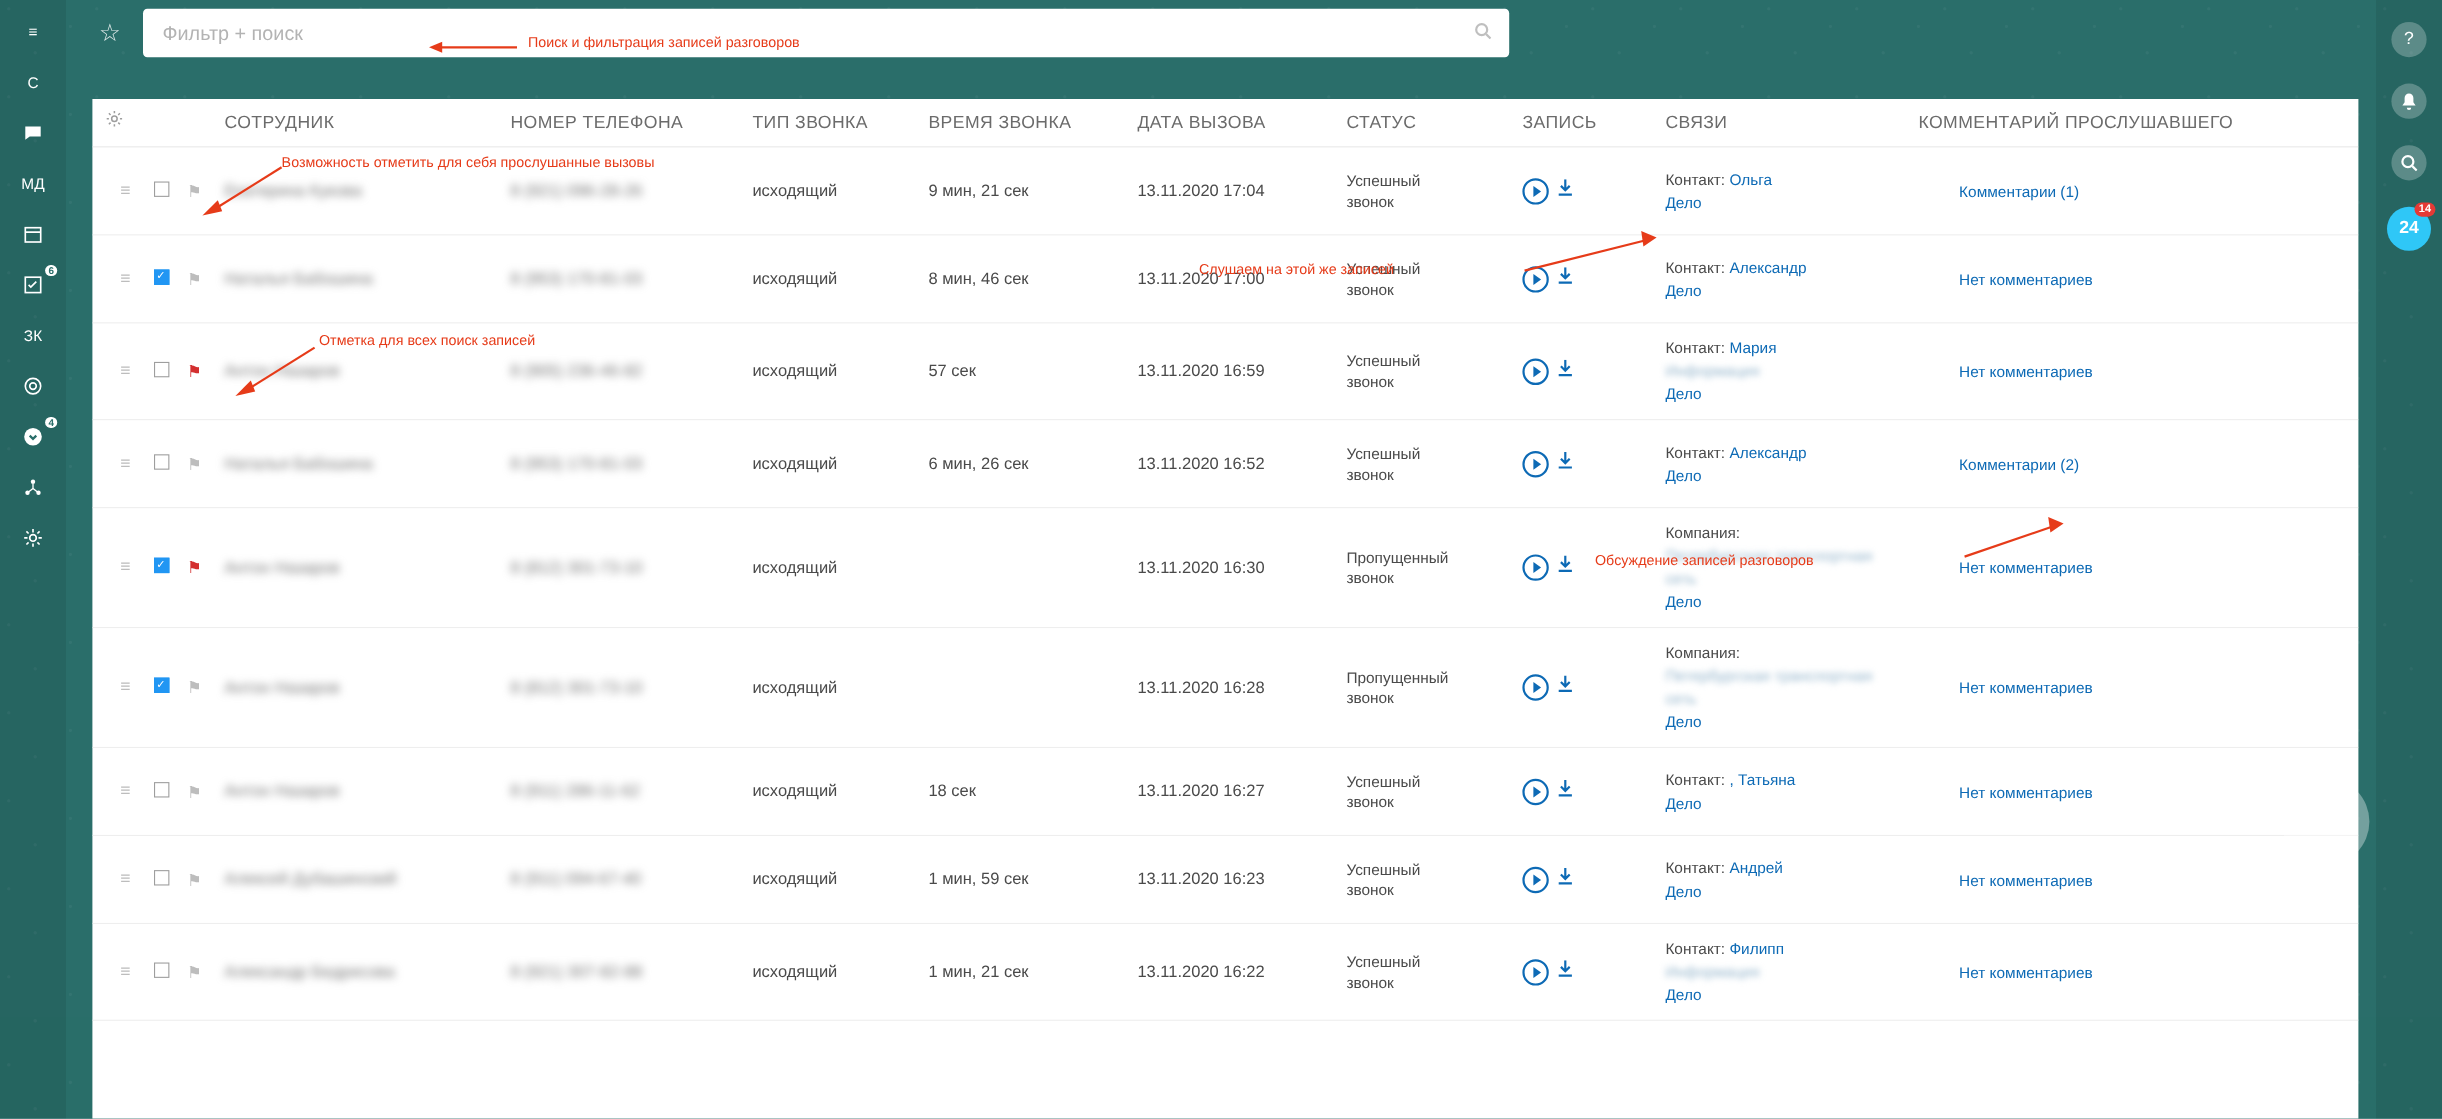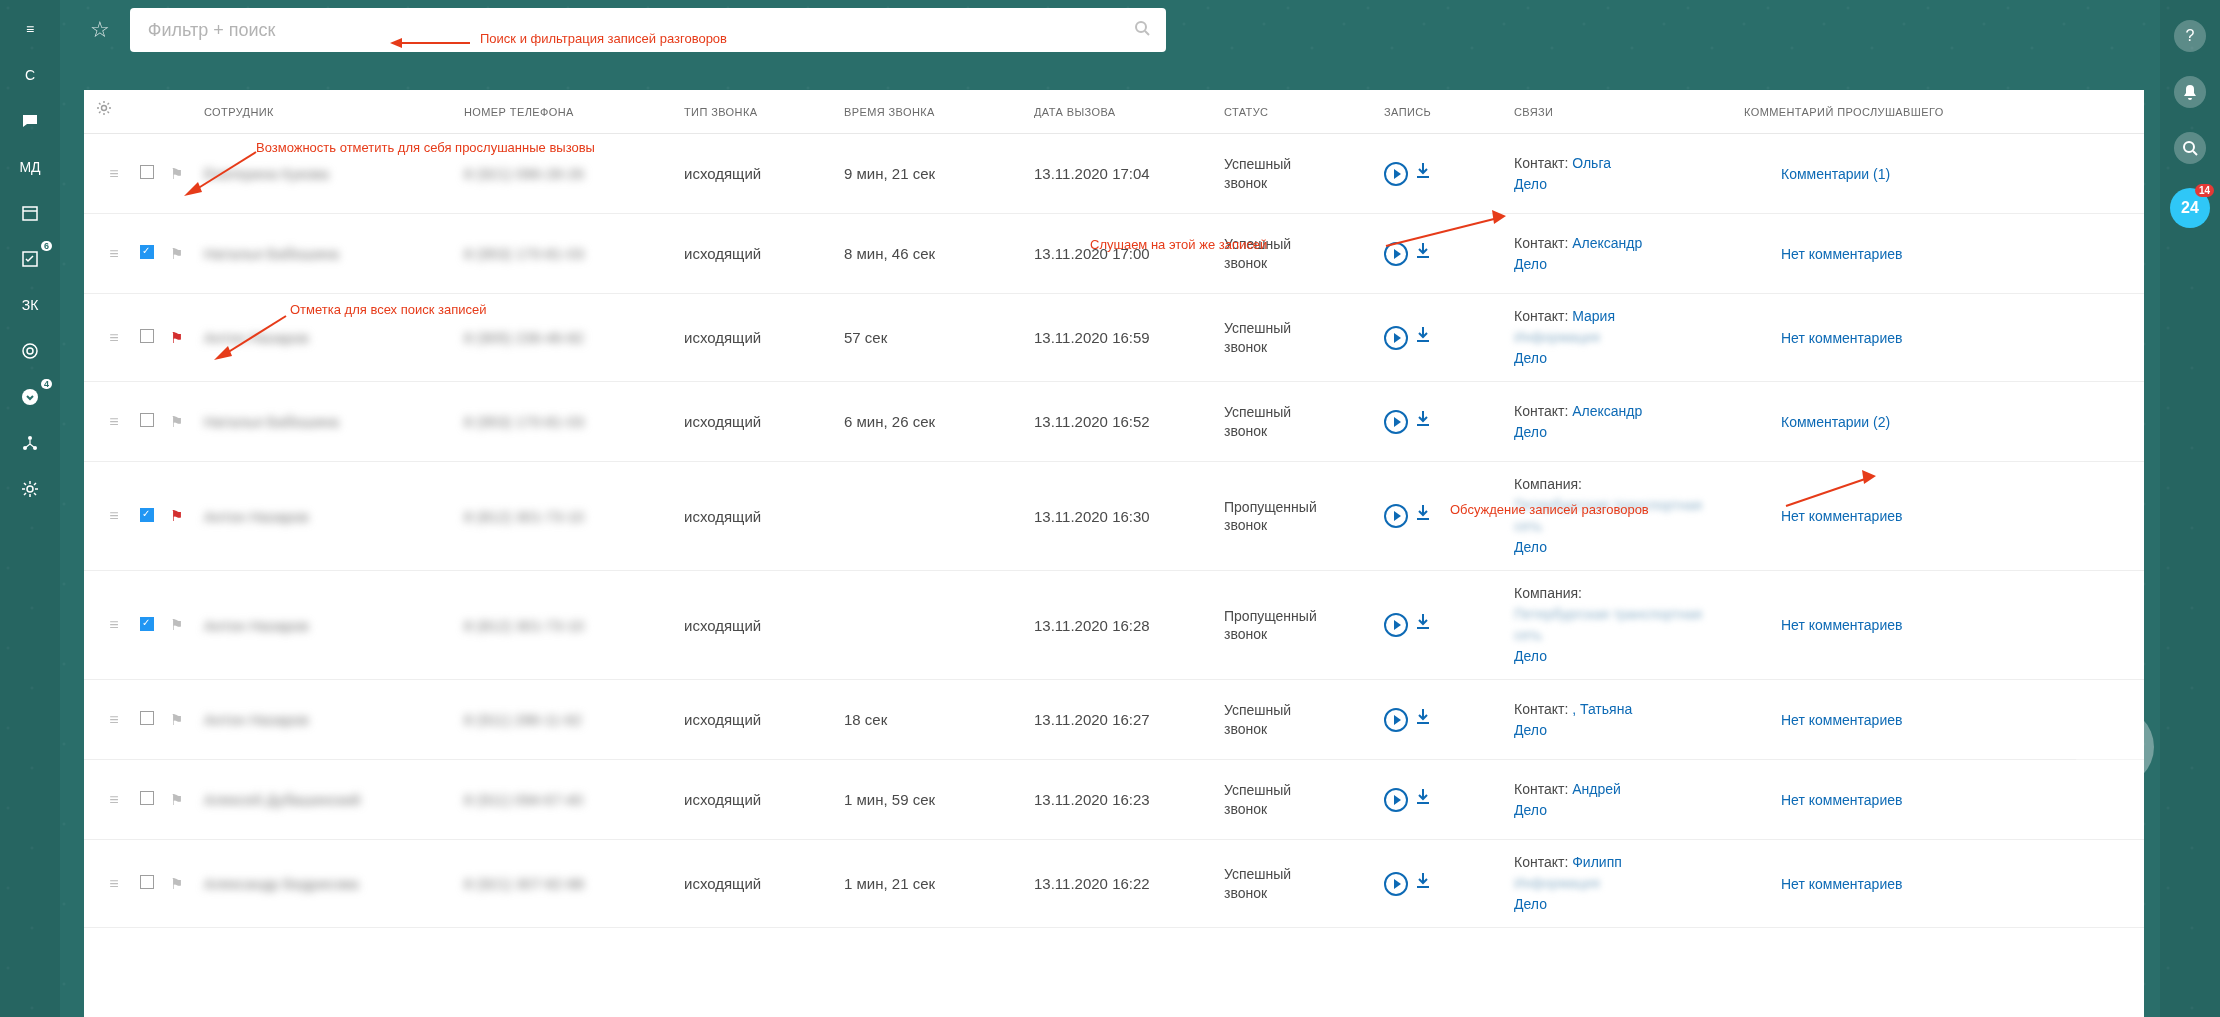--- a/index.html
+++ b/index.html
@@ -109,21 +109,21 @@
   align-items: center;
   gap: 20px;
   padding: 0 30px;
   z-index: 6;
 }
 .star-icon { color: #fff; opacity: 0.85; font-size: 22px; cursor: pointer; }
 .search-wrap {
   background: #fff;
   border-radius: 4px;
   height: 44px;
-  width: 1036px;
+  width: 1242px;
   display: flex;
   align-items: center;
   padding: 0 18px;
   position: relative;
 }
 .search-wrap input {
   border: none;
   outline: none;
   font-size: 18px;
   color: #777;
@@ -154,21 +154,21 @@
   font-size: 16px;
   cursor: pointer;
 }
 .tbl-header {
   display: grid;
   grid-template-columns: 40px 30px 34px 260px 220px 160px 190px 190px 160px 130px 230px 1fr;
   align-items: center;
   height: 44px;
   border-bottom: 1px solid #e8e8e8;
   padding-left: 10px;
-  font-size: 11px;
+  font-size: 16px;
   letter-spacing: 0.4px;
   color: #6b6b6b;
   text-transform: uppercase;
 }
 .tbl-header > div { padding: 0 6px; }
 .row {
   display: grid;
   grid-template-columns: 40px 30px 34px 260px 220px 160px 190px 190px 160px 130px 230px 1fr;
   align-items: center;
   min-height: 80px;

